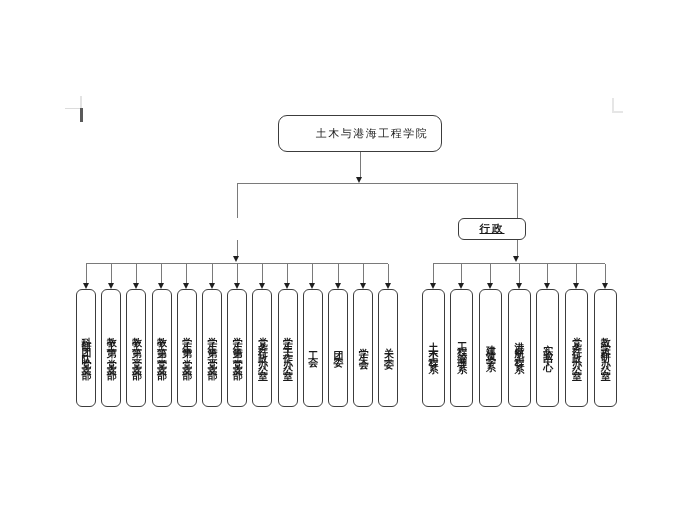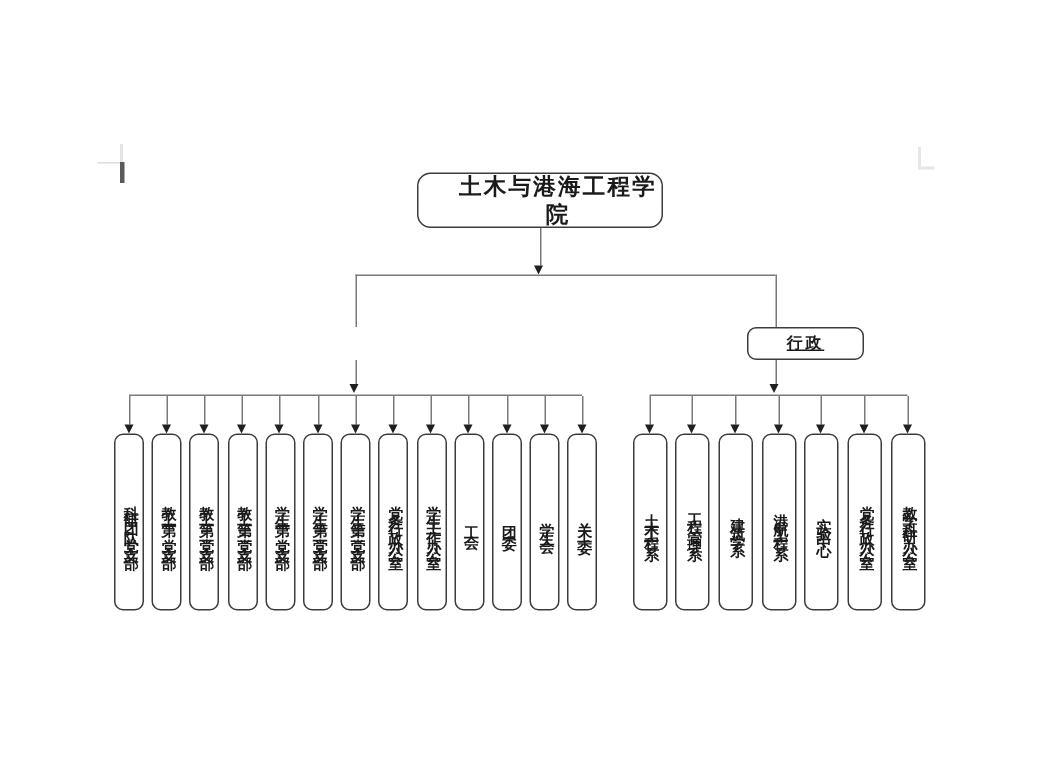--- a/index.html
+++ b/index.html
@@ -15,21 +15,21 @@
     position: absolute;
     box-sizing: border-box;
     background: #ffffff;
     border: 1px solid #3c3c3c;
     display: flex; align-items: center; justify-content: center;
     text-align: center;
   }
   .root-box {
     left: 278px; top: 115px; width: 164px; height: 37px;
     border-width: 1.5px; border-radius: 9px;
-    font-size: 15px; font-weight: bold; letter-spacing: 1.5px; padding-left: 24px;
+    font-size: 11px; font-weight: normal; letter-spacing: 1.5px; padding-left: 24px;
   }
   .branch-box {
     top: 218px; height: 22px;
     border-radius: 6px;
     font-size: 10.5px; font-weight: bold; letter-spacing: 2px;
   }
   .vbox {
     position: absolute;
     box-sizing: border-box;
     background: #ffffff;
@@ -69,21 +69,21 @@
   </div>
 
   <div class="cline" style="left:359.5px; top:152px; width:1px; height:25px;"></div>
   <div class="ahead" style="left:356px; top:177px;"></div>
 
   <div class="cline" style="left:237px; top:183px; width:280px; height:1px;"></div>
 
   <div class="cline" style="left:236.5px; top:183px; width:1px; height:35px;"></div>
   <div class="cline" style="left:516.5px; top:183px; width:1px; height:35px;"></div>
 
-  <div class="node branch-box" style="left:498px; width:78px;text-decoration:underline;">
+  <div class="node branch-box" style="left:458px; width:68px;text-decoration:underline;">
     <span>行政</span>
   </div>
 
   <div class="cline" style="left:236.5px; top:240px; width:1px; height:17px;"></div>
   <div class="ahead" style="left:233px; top:256px;"></div>
   <div class="cline" style="left:516.5px; top:240px; width:1px; height:17px;"></div>
   <div class="ahead" style="left:513px; top:256px;"></div>
 
   <div id="group-0">
       <div class="cline" style="left: 86px; top: 263px; width: 302.4px; height: 1px;"></div>

